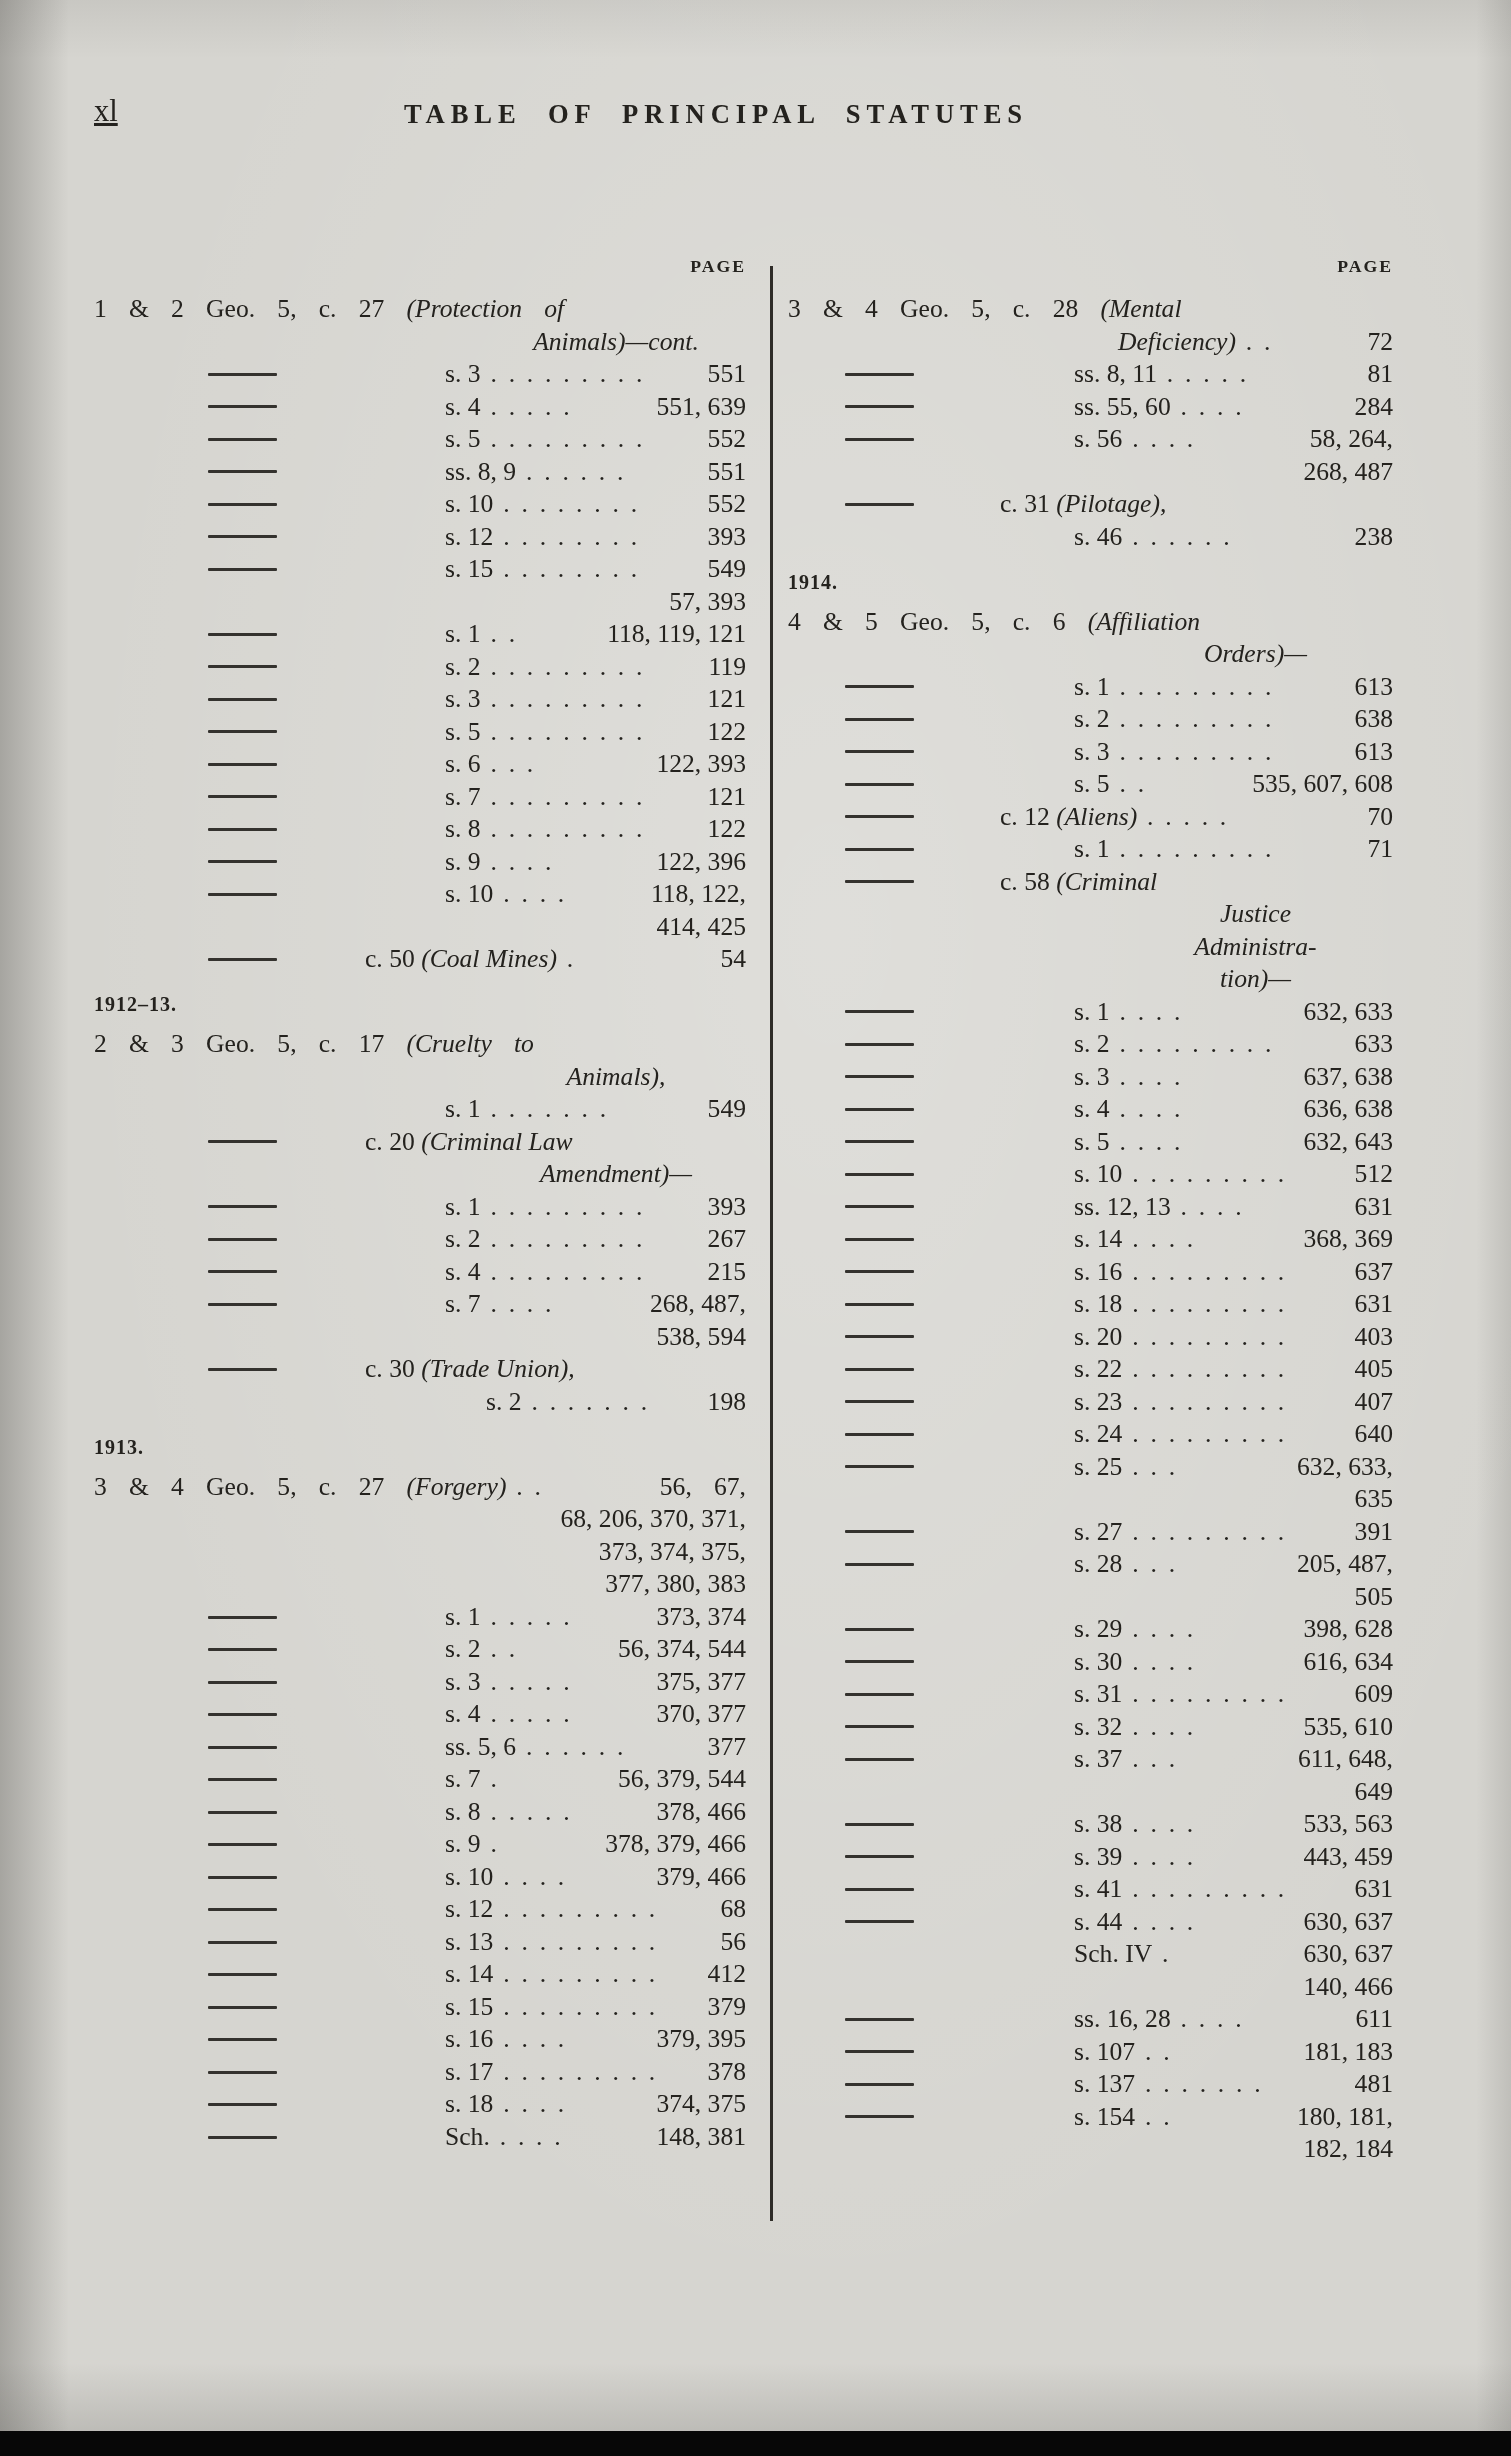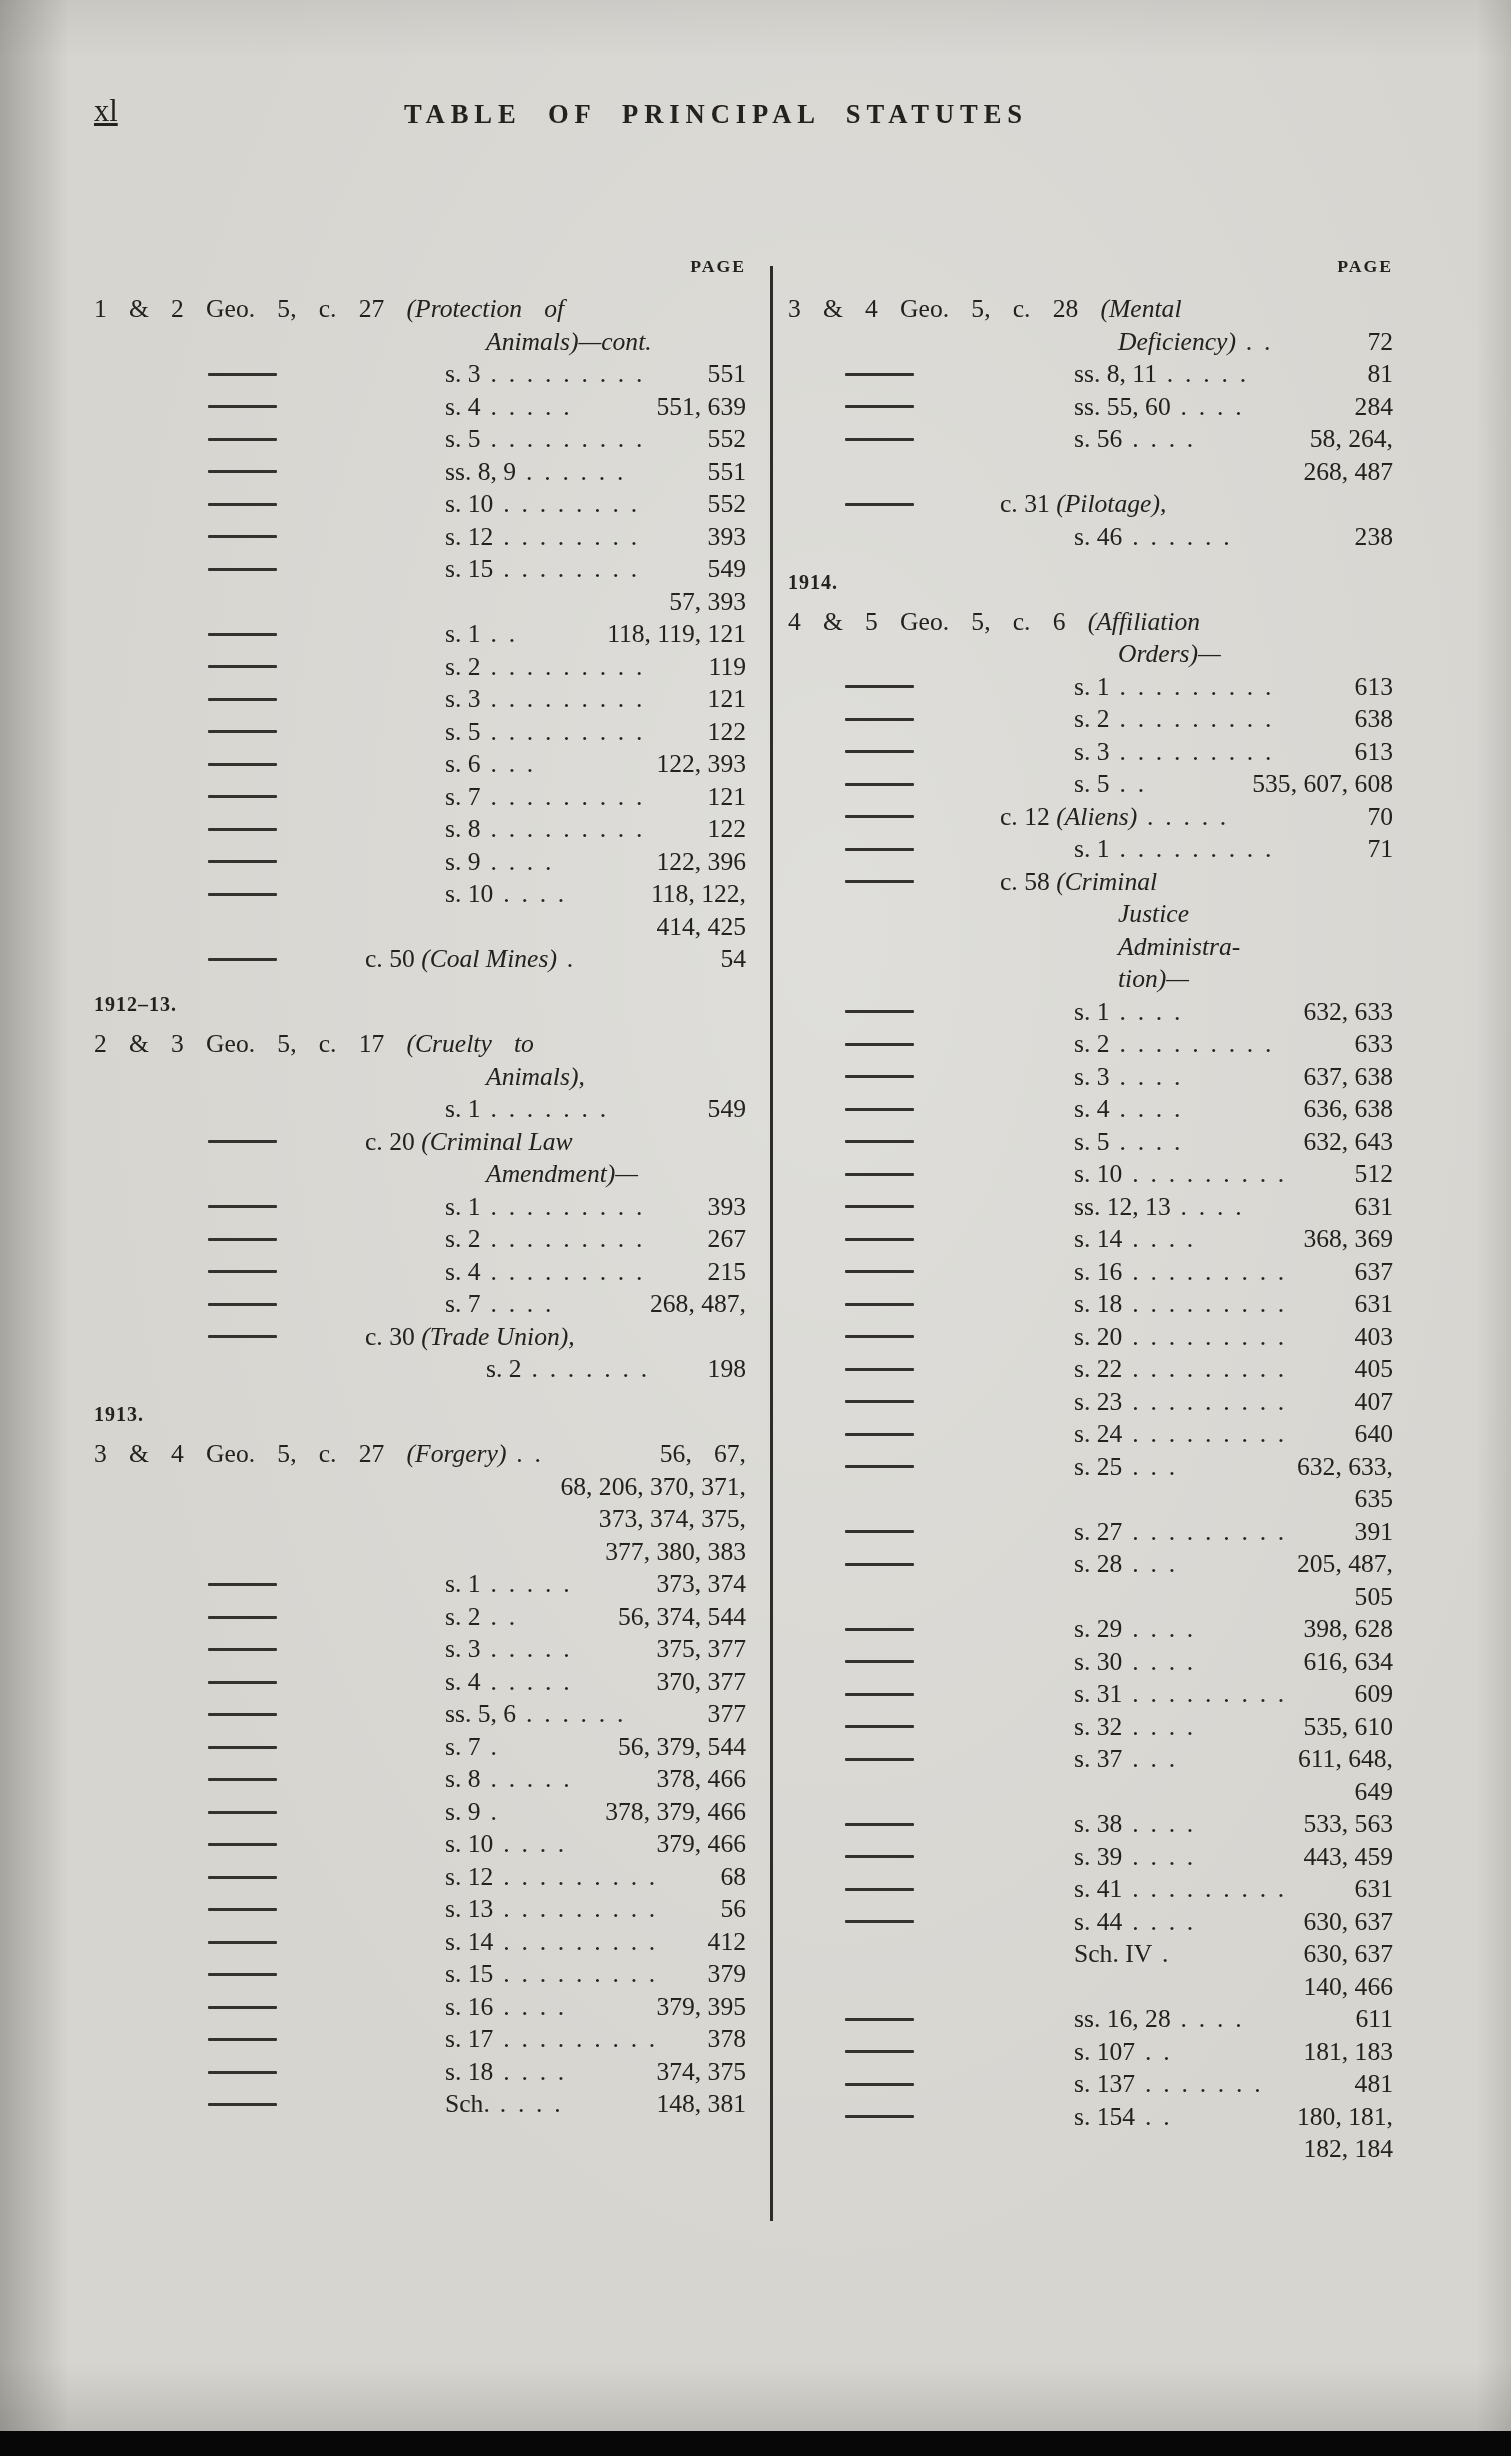--- a/index.html
+++ b/index.html
@@ -33,21 +33,21 @@
   }
   .row{position:relative;min-height:32.5px;line-height:32.5px;font-size:25.6px;}
   .dash{
     position:absolute;left:var(--dashx);top:14.8px;width:69px;height:3px;
     background:#34322e;border-radius:1px;
   }
   .body{display:flex;align-items:baseline;}
   .ind0{padding-left:0;}
   .ind1{padding-left:var(--i1);}
   .ind2{padding-left:var(--i2);}
-  .ind3{padding-left:var(--i3);}
+  .ind3{padding-left:var(--i3);justify-content:center;}
   .wide{word-spacing:15.8px;}
   .it{font-style:italic;}
   .rm{white-space:pre;}
   .dots{letter-spacing:11.8px;margin-left:9.9px;white-space:nowrap;overflow:hidden;}
   .sp{flex:1 1 auto;min-width:3.9px;}
   .pg{white-space:nowrap;text-align:right;}
   .cont{justify-content:flex-end;}
   .yr{
     font-weight:bold;font-size:20px;line-height:33px;text-align:left;
     margin:12.8px 39px 6.9px 0;letter-spacing:1px;
@@ -307,20 +307,25 @@
         <div class="row">
           <span class="dash"></span>
           <span class="body ind2">
             <span class="rm">s. 7</span>
             <span class="dots">....</span>
             <span class="sp"></span>
             <span class="pg">268, 487,</span>
           </span>
         </div>
         <div class="row">
+          <span class="body cont">
+            <span class="pg">538, 594</span>
+          </span>
+        </div>
+        <div class="row">
           <span class="dash"></span>
           <span class="body ind1">
             <span class="rm">c. 30 </span>
             <span class="it">(Trade Union),</span>
           </span>
         </div>
         <div class="row">
           <span class="body ind3">
             <span class="rm">s. 2</span>
             <span class="dots">.......</span>

